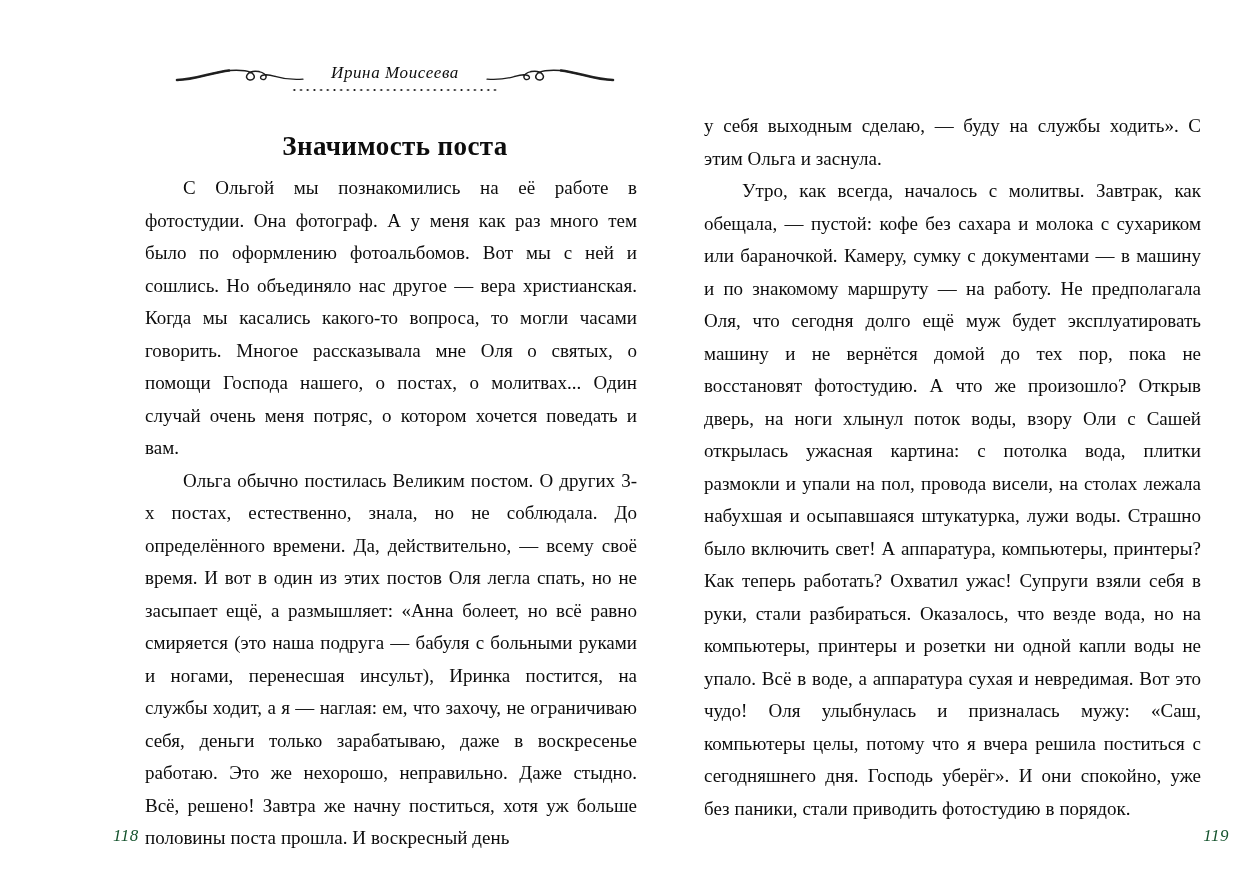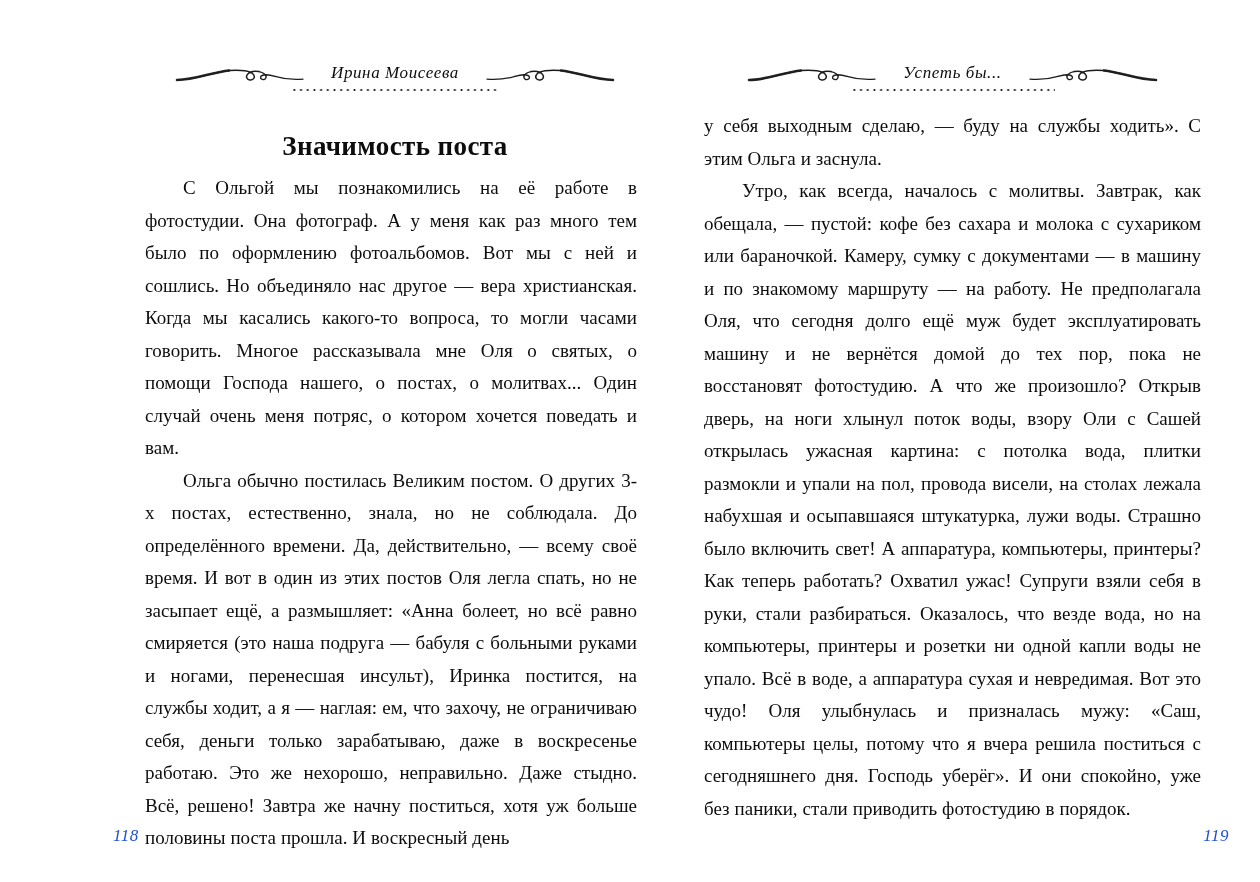--- a/index.html
+++ b/index.html
@@ -127,21 +127,21 @@
   }
   .body-text p.no-indent { text-indent: 0; }
 
   
   .folio {
     position: absolute;
     bottom: 36px;
     font-style: italic;
     font-size: 17px;
     letter-spacing: 0.5px;
-    color: #1d4ed8;
+    color: #14532d;
   }
   .page-left  .folio { left: 72px; }
   .page-right .folio { right: 72px; text-align: right; }
 </style>
 </head>
 <body>
 
 <div class="spread">
 
   <div class="page page-left">
@@ -176,44 +176,20 @@
     <div class="body-text">
       <p>С Ольгой мы познакомились на её работе в фотостудии. Она фотограф. А у меня как раз много тем было по оформлению фотоальбомов. Вот мы с ней и сошлись. Но объединяло нас другое — вера христианская. Когда мы касались какого-то вопроса, то могли часами говорить. Многое рассказывала мне Оля о святых, о помощи Господа нашего, о постах, о молитвах... Один случай очень меня потряс, о котором хочется поведать и вам.</p>
       <p>Ольга обычно постилась Великим постом. О других 3-х постах, естественно, знала, но не соблюдала. До определённого времени. Да, действительно, — всему своё время. И вот в один из этих постов Оля легла спать, но не засыпает ещё, а размышляет: «Анна болеет, но всё равно смиряется (это наша подруга — бабуля с больными руками и ногами, перенесшая инсульт), Иринка постится, на службы ходит, а я — наглая: ем, что захочу, не ограничиваю себя, деньги только зарабатываю, даже в воскресенье работаю. Это же нехорошо, неправильно. Даже стыдно. Всё, решено! Завтра же начну поститься, хотя уж больше половины поста прошла. И воскресный день</p>
     </div>
 
     <div class="folio">118</div>
   </div>
 
   <div class="page page-right">
 
-    <div class="running-head">
-      <div class="rh-row">
-        <svg class="swash left" viewBox="0 0 140 30" aria-hidden="true">
-          <g fill="none" stroke="#1c1c1c" stroke-linecap="round">
-            <path d="M2,20 C20,20 38,12 54,10.5 C66,9.4 76,11 78.5,14.6 C80.6,17.6 78,20.6 74.6,20 C71.6,19.5 70.6,16.4 72.6,14.2 C74.8,11.7 79.6,10.8 84,11.6" stroke-width="1.5"></path>
-            <path d="M2,20 C20,20 38,12 54,10.5" stroke-width="2.6" stroke-opacity="0.95"></path>
-            <path d="M84,11.6 C88.5,12.4 91.6,15.2 91,17.6 C90.5,19.6 88,20.2 86.4,19 C85,18 85.4,16.2 87,15.5 C89.6,14.3 95,14.8 100,16.4" stroke-width="1.4"></path>
-            <path d="M100,16.4 C108,18.8 118,20 128,19.2" stroke-width="1.2"></path>
-          </g>
-        </svg>
-
-        <span class="rh-name">Успеть бы...</span>
-
-        <svg class="swash right" viewBox="0 0 140 30" aria-hidden="true">
-          <g fill="none" stroke="#1c1c1c" stroke-linecap="round">
-            <path d="M2,20 C20,20 38,12 54,10.5 C66,9.4 76,11 78.5,14.6 C80.6,17.6 78,20.6 74.6,20 C71.6,19.5 70.6,16.4 72.6,14.2 C74.8,11.7 79.6,10.8 84,11.6" stroke-width="1.5"></path>
-            <path d="M2,20 C20,20 38,12 54,10.5" stroke-width="2.6" stroke-opacity="0.95"></path>
-            <path d="M84,11.6 C88.5,12.4 91.6,15.2 91,17.6 C90.5,19.6 88,20.2 86.4,19 C85,18 85.4,16.2 87,15.5 C89.6,14.3 95,14.8 100,16.4" stroke-width="1.4"></path>
-            <path d="M100,16.4 C108,18.8 118,20 128,19.2" stroke-width="1.2"></path>
-          </g>
-        </svg>
-      </div>
-      <div class="rh-dots"></div>
-    </div>
 
     <div class="body-text">
       <p class="no-indent">у себя выходным сделаю, — буду на службы ходить». С этим Ольга и заснула.</p>
       <p>Утро, как всегда, началось с молитвы. Завтрак, как обещала, — пустой: кофе без сахара и молока с сухариком или бараночкой. Камеру, сумку с документами — в машину и по знакомому маршруту — на работу. Не предполагала Оля, что сегодня долго ещё муж будет эксплуатировать машину и не вернётся домой до тех пор, пока не восстановят фотостудию. А что же произошло? Открыв дверь, на ноги хлынул поток воды, взору Оли с Сашей открылась ужасная картина: с потолка вода, плитки размокли и упали на пол, провода висели, на столах лежала набухшая и осыпавшаяся штукатурка, лужи воды. Страшно было включить свет! А аппаратура, компьютеры, принтеры? Как теперь работать? Охватил ужас! Супруги взяли себя в руки, стали разбираться. Оказалось, что везде вода, но на компьютеры, принтеры и розетки ни одной капли воды не упало. Всё в воде, а аппаратура сухая и невредимая. Вот это чудо! Оля улыбнулась и призналась мужу: «Саш, компьютеры целы, потому что я вчера решила поститься с сегодняшнего дня. Господь уберёг». И они спокойно, уже без паники, стали приводить фотостудию в порядок.</p>
     </div>
 
     <div class="folio">119</div>
   </div>
 
 </div>

